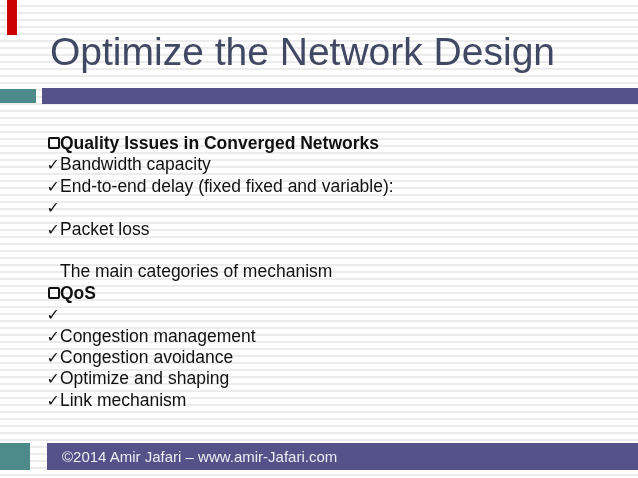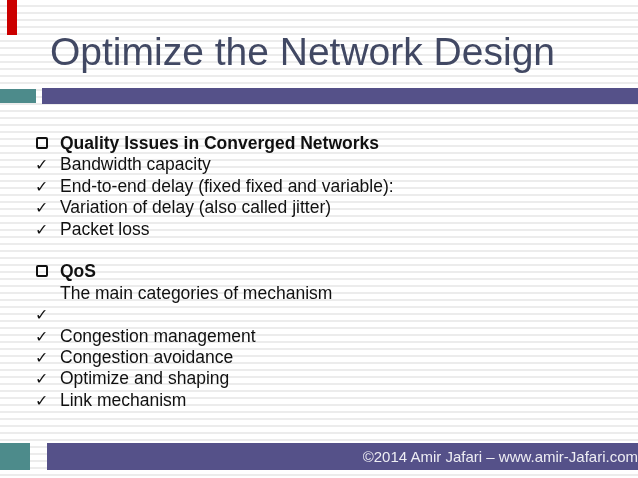--- a/index.html
+++ b/index.html
@@ -24,40 +24,39 @@
     background:var(--teal,#4d8b8b);
   }
   .band-purple-top{
     position:absolute;left:42px;top:88px;width:596px;height:16px;
     background:var(--purple,#555189);
   }
   .body-list{
     position:absolute;left:35px;top:133px;width:575px;
     color:#111111;font-size:17.5px;
   }
-  .row{display:flex;height:21.4px;line-height:21.4px;white-space:nowrap;}
+  .row{display:flex;height:21.4px;line-height:21.4px;white-space:nowrap;text-align:right;}
   .row.header{font-weight:bold;}
   .row.spacer{height:21.4px;}
   .bullet{
     flex:0 0 25px;width:25px;color:#111;
     font-size:16px;
   }
   .sq{
     display:inline-block;width:12px;height:12px;
     border:2px solid #111;box-sizing:border-box;
     margin:4px 0 0 1px;border-radius:2px;
   }
   .footer-teal{
     position:absolute;left:0;top:443px;width:30px;height:27px;
     background:var(--teal,#4d8b8b);
   }
   .footer-bar{
     position:absolute;left:47px;top:443px;width:591px;height:27px;
     background:var(--purple,#555189);
-    text-align:right;
   }
   .footer-text{
     display:block;padding-left:15px;
     font-size:15px;line-height:27px;color:#ededf3;white-space:nowrap;
   }
 </style>
 </head>
 <body>
 
 <div class="slide" style="--accent-red: #cb0000; --teal: #4d8b8b; --purple: #555189; --title-color: #414863;">
@@ -76,34 +75,33 @@
       <div class="row item">
         <span class="bullet">✓</span>
         <span>Bandwidth capacity</span>
       </div>
       <div class="row item">
         <span class="bullet">✓</span>
         <span>End-to-end delay (fixed fixed and variable):</span>
       </div>
       <div class="row item">
         <span class="bullet">✓</span>
-        <span>Variation of delay (also called jitter)</span>
       </div>
       <div class="row item">
         <span class="bullet">✓</span>
         <span>Packet loss</span>
       </div>
       <div class="row spacer"></div>
+      <div class="row item">
+        <span class="bullet"></span>
+        <span>The main categories of mechanism</span>
+      </div>
       <div class="row header">
         <span class="bullet"><span class="sq"></span></span>
         <span>QoS</span>
-      </div>
-      <div class="row item">
-        <span class="bullet"></span>
-        <span>The main categories of mechanism</span>
       </div>
       <div class="row item">
         <span class="bullet">✓</span>
       </div>
       <div class="row item">
         <span class="bullet">✓</span>
         <span>Congestion management</span>
       </div>
       <div class="row item">
         <span class="bullet">✓</span>

